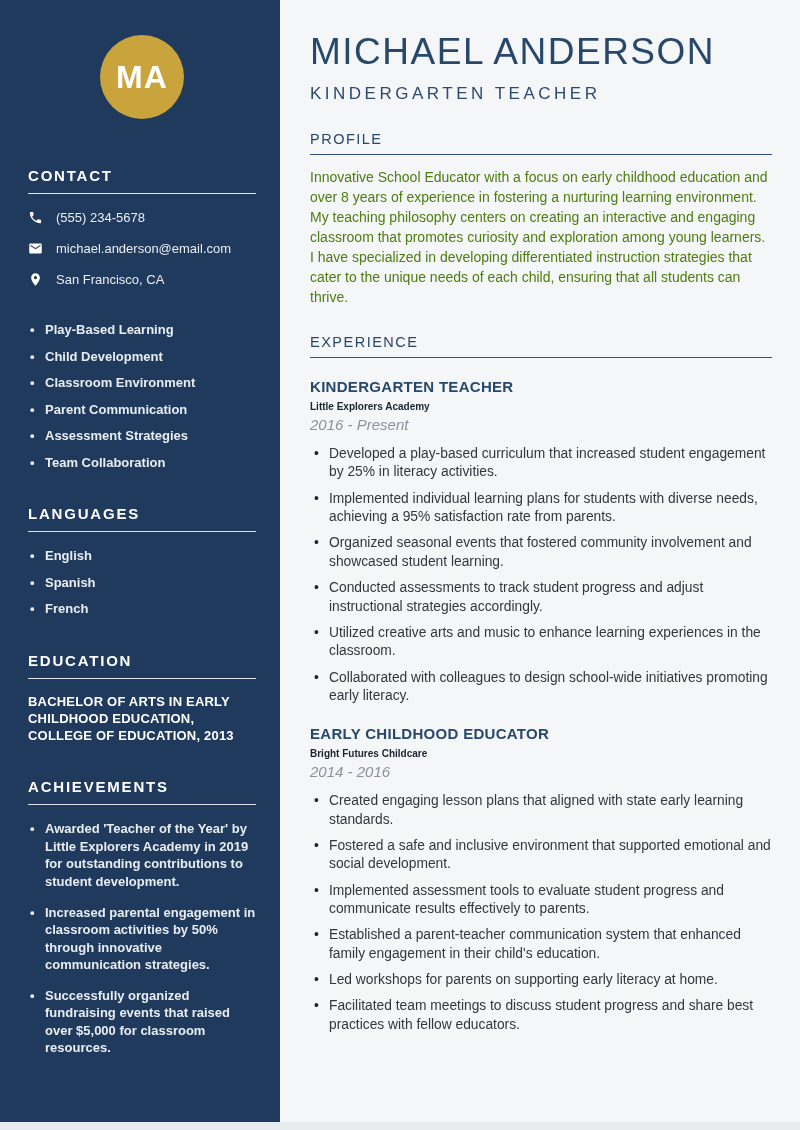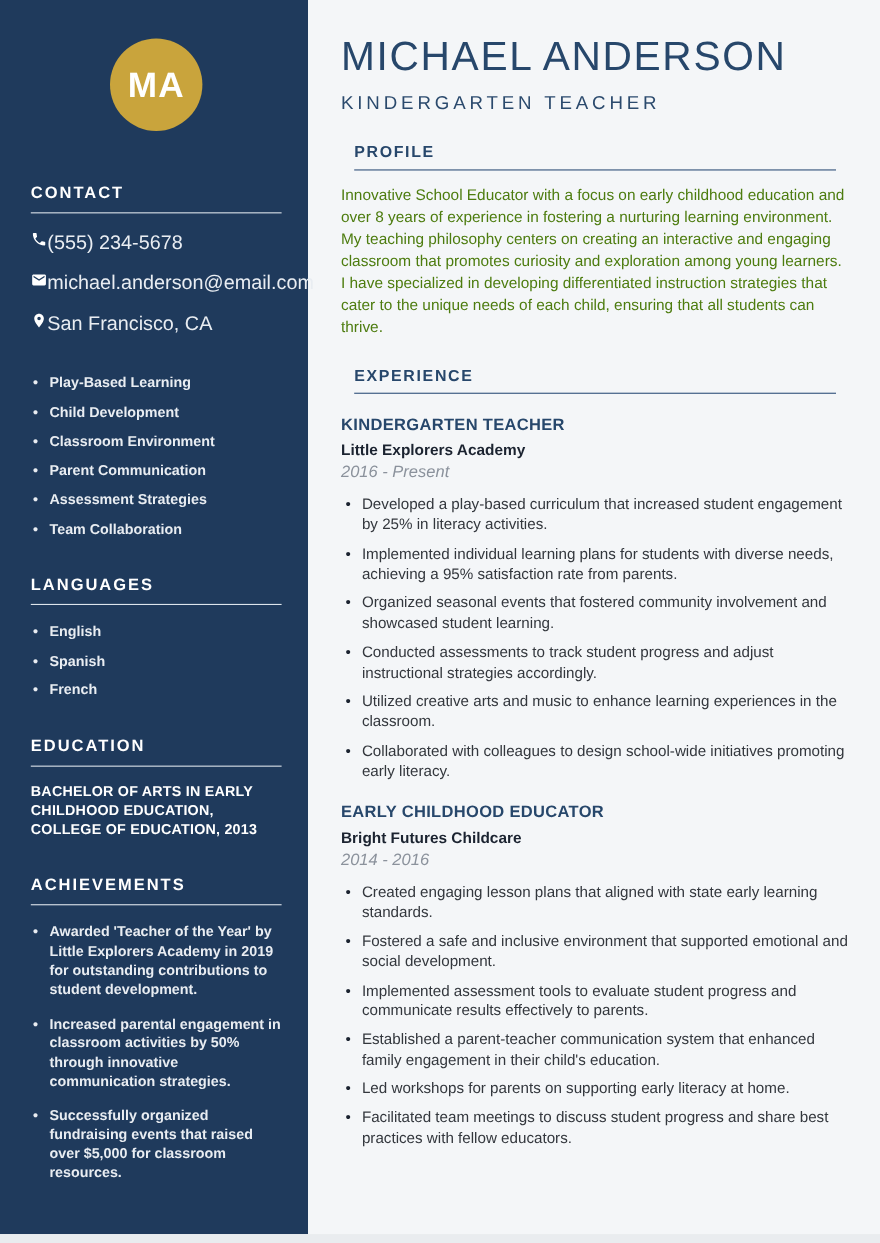--- a/index.html
+++ b/index.html
@@ -40,22 +40,23 @@
     font-size: 15px;
     font-weight: bold;
     letter-spacing: 1.8px;
     color: #ffffff;
     padding-bottom: 9px;
     border-bottom: 1.5px solid #dde4ec;
   }
   .contact-item {
     display: flex;
     align-items: flex-start;
+    gap: 13px;
     margin-top: 16px;
-    font-size: 18px;
+    font-size: 13px;
     color: #e9edf2;
   }
   .cicon { width: 15px; height: 15px; display: inline-flex; flex-shrink: 0; }
   .cicon svg { width: 15px; height: 15px; fill: #ffffff; }
   ul.side-list {
     list-style: none;
     margin: 15px 0 0 0;
     padding: 0;
     font-size: 13px;
   }
@@ -95,23 +96,23 @@
     color: #27476b;
   }
   .subtitle {
     margin-top: 11px;
     font-size: 17px;
     letter-spacing: 3.5px;
     color: #2b4a6d;
   }
   .msec { margin-top: 27px; }
   .msec h2 {
-    margin: 12px;
+    margin: 0;
     font-size: 14.5px;
-    font-weight: bold;
+    font-weight: normal;
     letter-spacing: 1.5px;
     color: #27476b;
     padding-bottom: 7px;
     border-bottom: 1px solid #30507a;
   }
   .profile-text {
     margin: 12px 0 0 0;
     font-size: 14px;
     line-height: 1.43;
     color: #4d7c0f;
@@ -119,21 +120,21 @@
   .job { margin-top: 20px; }
   .job h3 {
     margin: 0;
     font-size: 15px;
     font-weight: bold;
     color: #27476b;
     letter-spacing: 0.3px;
   }
   .company {
     margin-top: 6px;
-    font-size: 14px;
+    font-size: 10px;
     font-weight: bold;
     color: #1b2330;
   }
   .dates {
     margin-top: 4px;
     font-size: 15px;
     font-style: italic;
     color: #8b929c;
   }
   ul.job-list {

